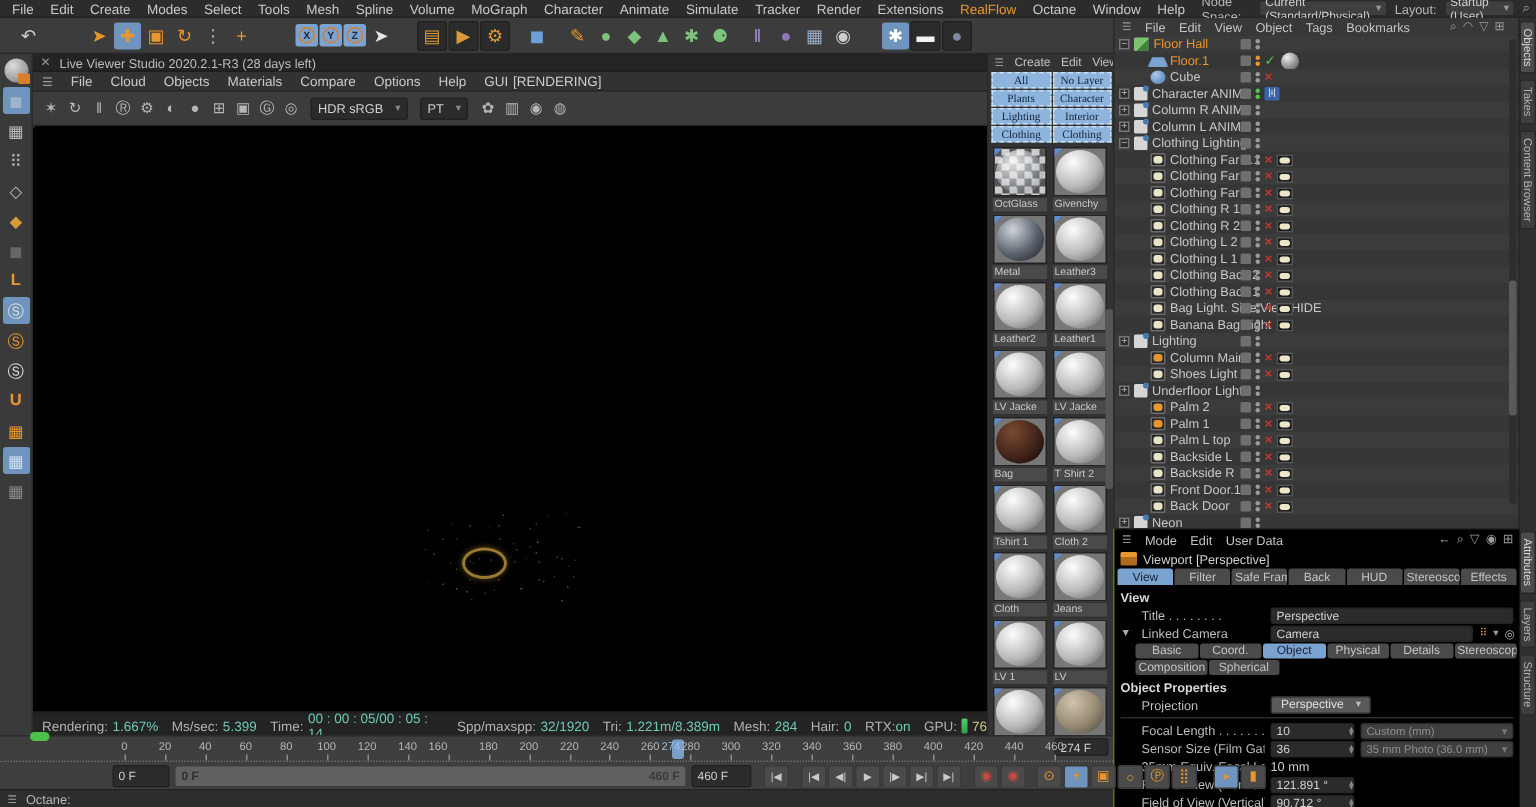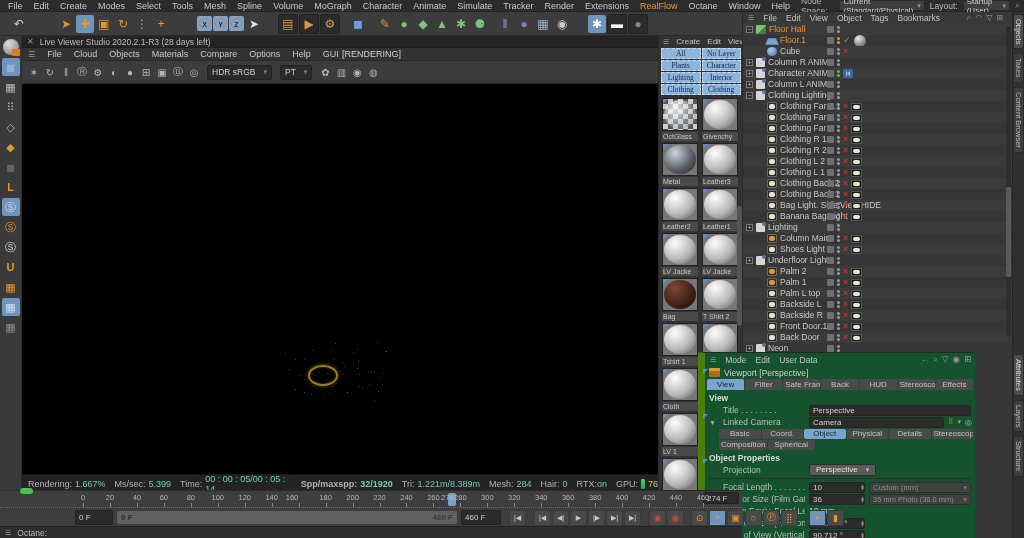--- a/index.html
+++ b/index.html
@@ -119,22 +119,22 @@
   #om-scroll i{position:absolute;left:0;top:52%;width:5px;height:90px;background:#5a5a5a;border-radius:2px;display:block;}
   
   .vstrip{width:12px;background:#303030;border-left:1px solid #262626;display:flex;flex-direction:column;
           align-items:center;padding-top:2px;box-sizing:border-box;gap:4px;}
   #vtabs-om{left:1012px;top:12px;height:340px;}
   #vtabs-attr{left:1012px;top:352px;height:186px;}
   .vtab{writing-mode:vertical-rl;font-size:7.5px;color:#b5b5b5;background:#3e3e3e;border:1px solid #2a2a2a;
         padding:4px 0;border-radius:2px;white-space:nowrap;}
   .vtab.active{background:#4c4c4c;color:#dcdcdc;}
   
-  #attributes{left:698px;top:352px;width:270px;height:186px;background:#14532d;border-top:1px solid #262626;
-              border-left:7px solid #4d7c0f;font-size:8.5px;overflow:hidden;}
+  #attributes{left:742px;top:352px;width:270px;height:186px;background:#000000;border-top:1px solid #262626;
+              border-left:1px solid #4d7c0f;font-size:8.5px;overflow:hidden;}
   #attr-menu{height:13px;display:flex;align-items:center;gap:9px;padding-left:5px;color:#c3c3c3;}
   #attr-menu .icons{margin-left:auto;display:flex;gap:4px;padding-right:4px;color:#9a9a9a;font-size:8.5px;}
   #attr-title{height:13px;display:flex;align-items:center;gap:4px;padding-left:4px;color:#d0d0d0;}
   #attr-title .obj-ic{width:11px;height:9px;background:linear-gradient(#e8962e 35%,#b06a1e 35%);border-radius:1px;}
   .tabrow{display:flex;gap:1px;padding:0 2px;}
   .tab{flex:1;height:11px;line-height:11px;text-align:center;background:#4a4a4a;color:#c3c3c3;
        border-radius:2px 2px 0 0;font-size:8px;white-space:nowrap;overflow:hidden;padding:0 2px;}
   .tab.active{background:#7ba3d0;color:#172232;}
   .tabrow.sub .tab{border-radius:2px;height:10px;line-height:10px;}
   .sec-label{font-weight:bold;color:#d8d8d8;padding:3px 0 1px 4px;font-size:8.5px;}
@@ -520,21 +520,21 @@
           <span class="st-val">1.667%</span>
         </span>
         <span style="display: flex; align-items: center; gap: 3px;">
           <span class="st-lab">Ms/sec:</span>
           <span class="st-val">5.399</span>
         </span>
         <span style="display: flex; align-items: center; gap: 3px;">
           <span class="st-lab">Time:</span>
           <span class="st-val">00 : 00 : 05/00 : 05 : 14</span>
         </span>
-        <span style="display: flex; align-items: center; gap: 3px; font-weight: bold;">
+        <span style="display: flex; align-items: center; gap: 3px;">
           <span class="st-lab">Spp/maxspp:</span>
           <span class="st-val">32/1920</span>
         </span>
         <span style="display: flex; align-items: center; gap: 3px;">
           <span class="st-lab">Tri:</span>
           <span class="st-val">1.221m/8.389m</span>
         </span>
         <span style="display: flex; align-items: center; gap: 3px;">
           <span class="st-lab">Mesh:</span>
           <span class="st-val">284</span>
@@ -707,41 +707,41 @@
               <i></i>
               <i></i>
             </span>
             <span class="t-cross">×</span>
           </span>
         </div>
         <div class="om-row">
           <span style="width: 3px; flex: 0 0 auto;"></span>
           <span class="om-exp">+</span>
           <span class="om-ic ic-null"></span>
-          <span class="om-label">Column R ANIM</span>
-          <span class="om-tags">
-            <span class="t-pencil"></span>
-            <span class="t-dots">
-              <i></i>
-              <i></i>
-            </span>
+          <span class="om-label">Character ANIM</span>
+          <span class="om-tags">
+            <span class="t-pencil"></span>
+            <span class="t-dots green">
+              <i></i>
+              <i></i>
+            </span>
+            <span class="t-char">|ı|</span>
           </span>
         </div>
         <div class="om-row">
           <span style="width: 3px; flex: 0 0 auto;"></span>
           <span class="om-exp">+</span>
           <span class="om-ic ic-null"></span>
-          <span class="om-label">Character ANIM</span>
-          <span class="om-tags">
-            <span class="t-pencil"></span>
-            <span class="t-dots green">
-              <i></i>
-              <i></i>
-            </span>
-            <span class="t-char">|ı|</span>
+          <span class="om-label">Column R ANIM</span>
+          <span class="om-tags">
+            <span class="t-pencil"></span>
+            <span class="t-dots">
+              <i></i>
+              <i></i>
+            </span>
           </span>
         </div>
         <div class="om-row">
           <span style="width: 3px; flex: 0 0 auto;"></span>
           <span class="om-exp">+</span>
           <span class="om-ic ic-null"></span>
           <span class="om-label">Column L ANIM</span>
           <span class="om-tags">
             <span class="t-pencil"></span>
             <span class="t-dots">

